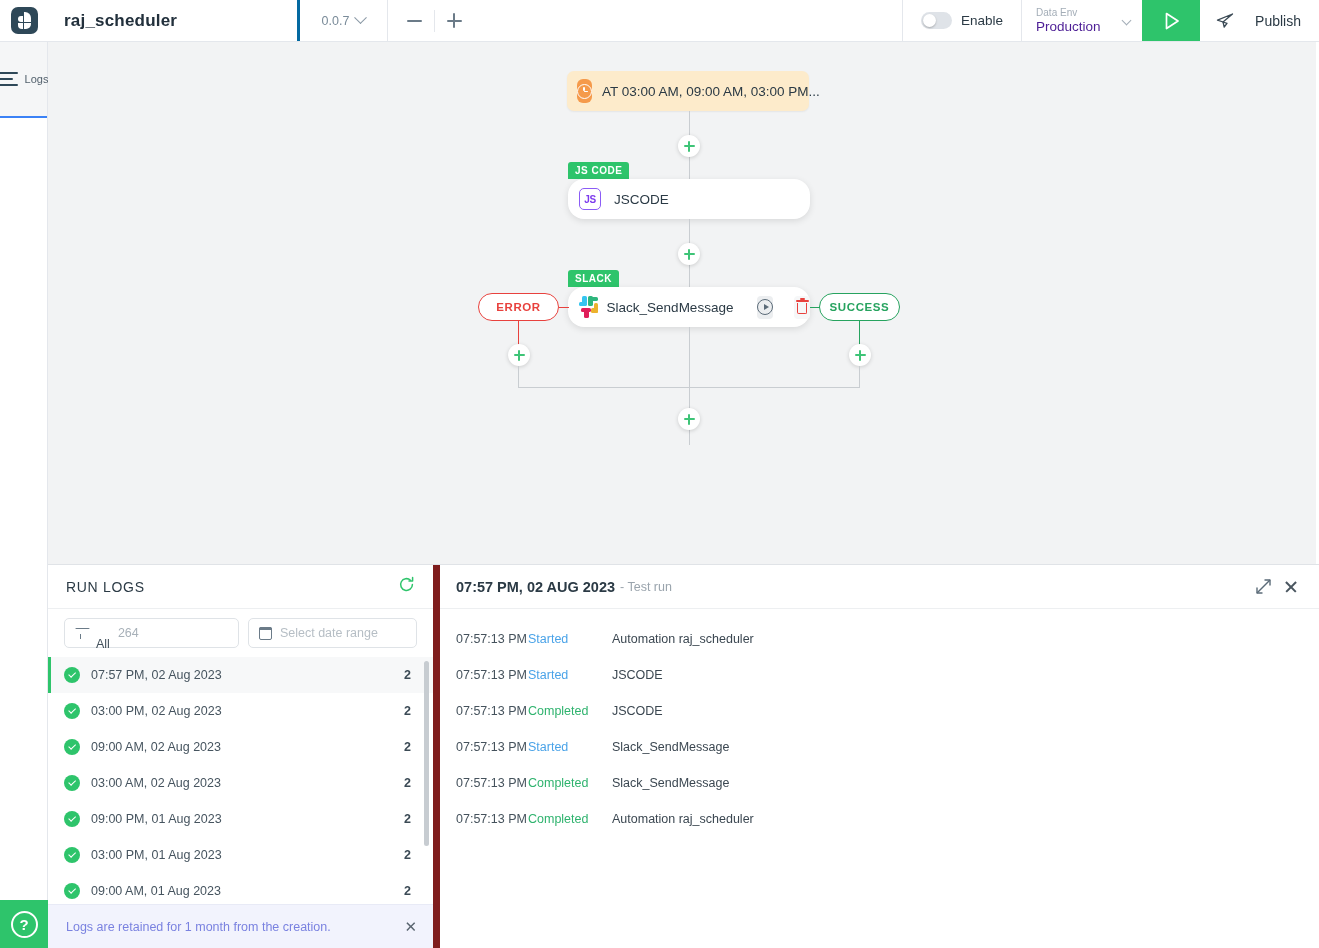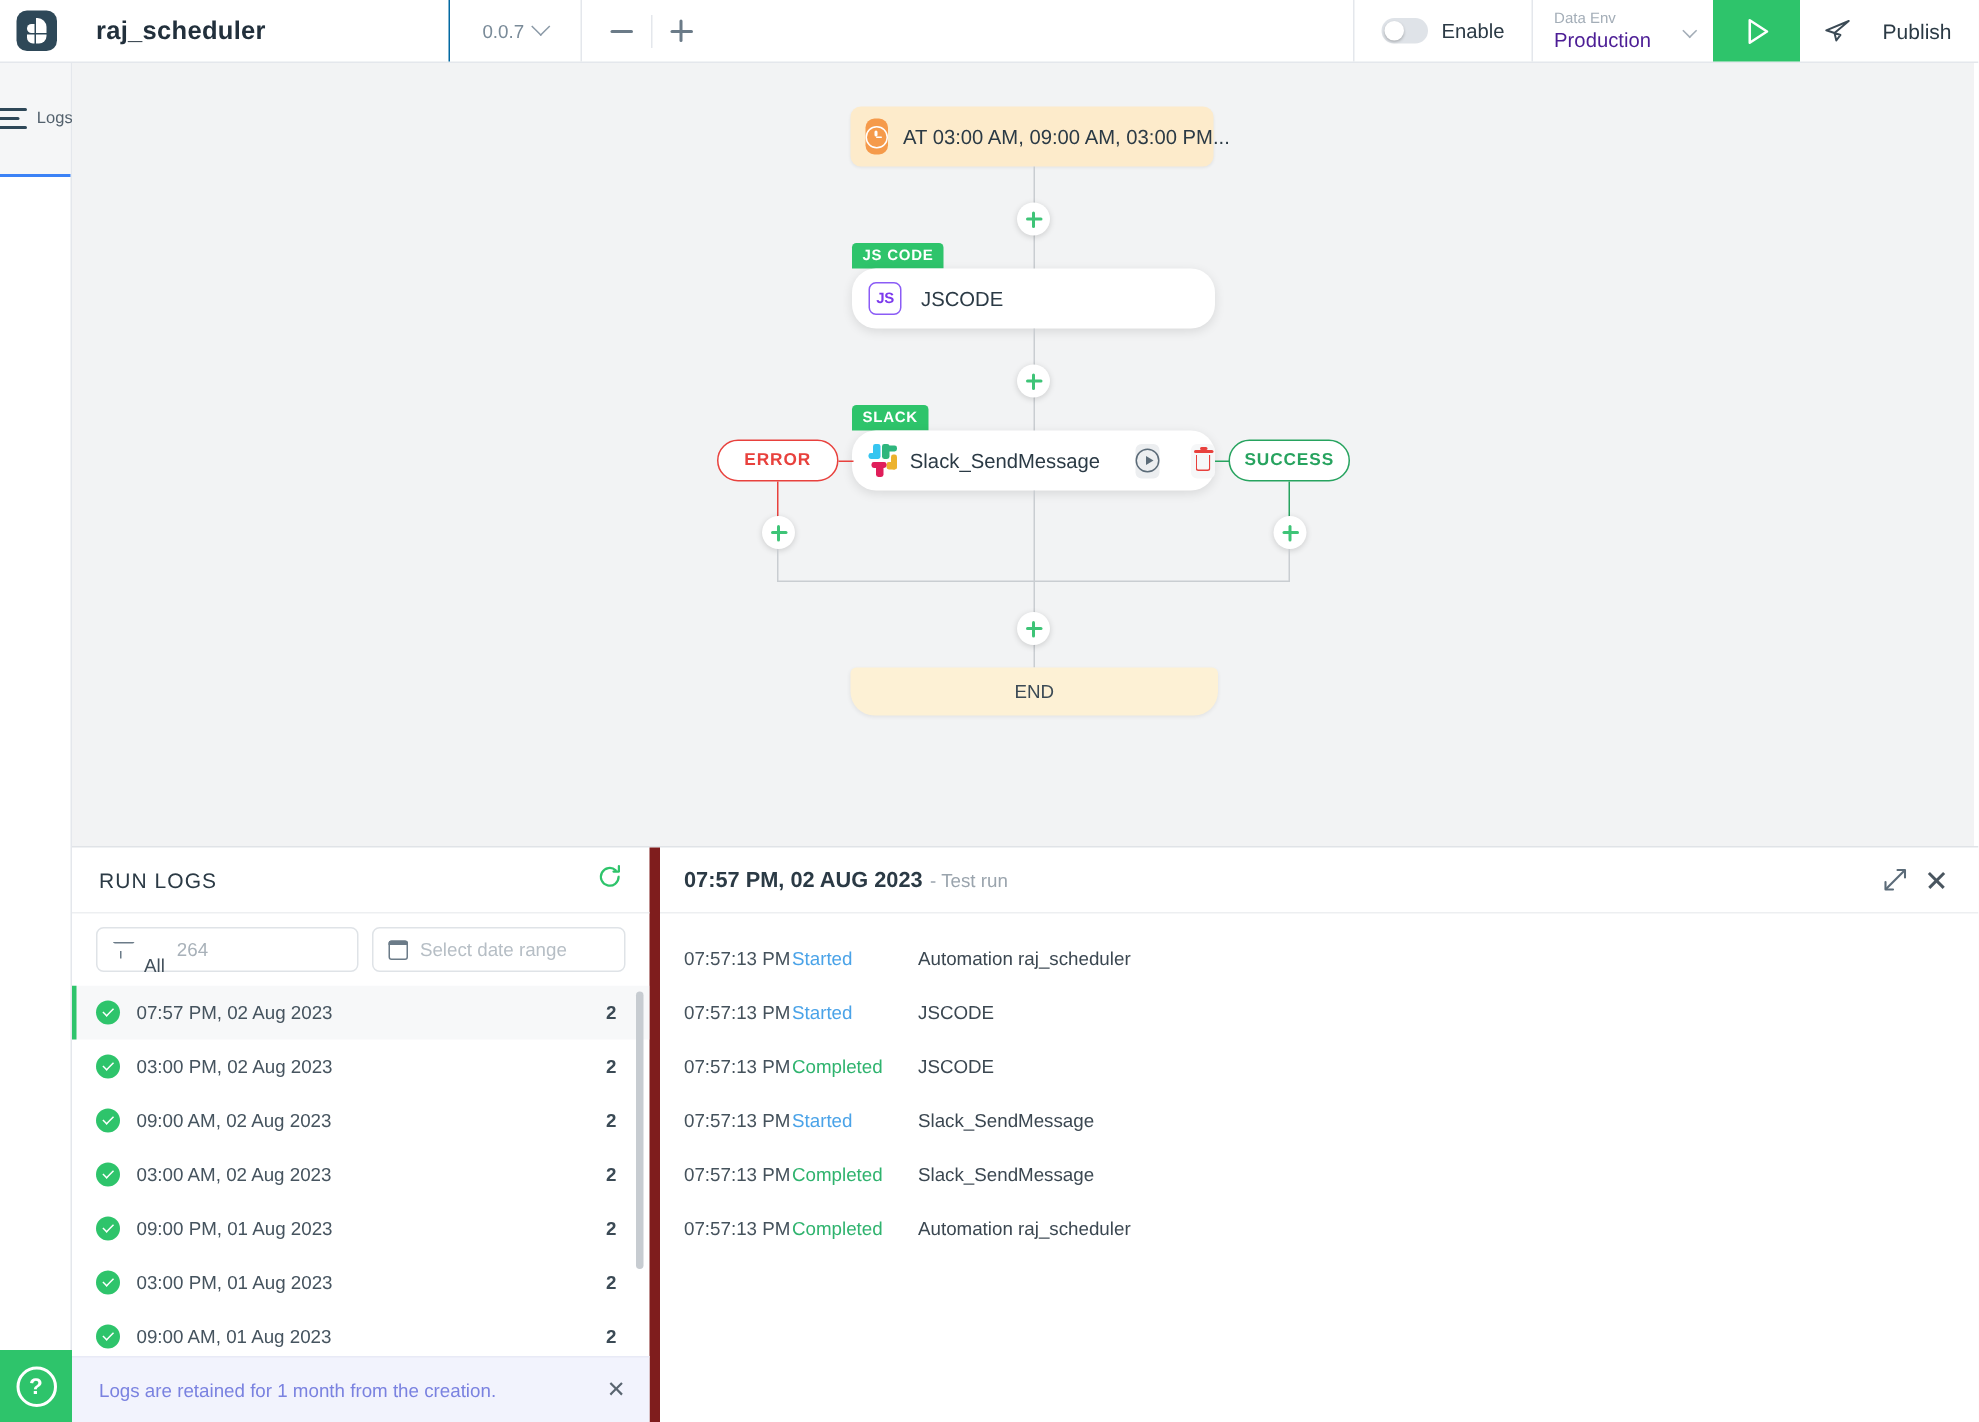--- a/index.html
+++ b/index.html
@@ -31,21 +31,21 @@
   .logo-sq .leaf i {
     position: absolute; background: #ffffff; display: block;
   }
   .logo-sq .leaf .l1 { left: 0; top: 4px; width: 5.5px; height: 6px; border-radius: 3px 0 0 3px; }
   .logo-sq .leaf .l2 { left: 0; top: 11px; width: 5.5px; height: 6px; border-radius: 0 0 0 4px; }
   .logo-sq .leaf .l3 { left: 6.5px; top: 0; width: 6.5px; height: 9.5px; border-radius: 0 6px 0 0; }
   .logo-sq .leaf .l4 { left: 6.5px; top: 10.5px; width: 6.5px; height: 6.5px; border-radius: 0 0 5px 0; }
 
   .title-cell {
     width: 252px; display: flex; align-items: center; padding-left: 16px;
-    border-right: 1px solid #0369a1;
+    border-right: 3px solid #0369a1;
   }
   .title-cell .ttl { font-size: 17px; font-weight: bold; color: #22303c; letter-spacing: .2px; }
 
   .ver-cell {
     width: 88px; display: flex; align-items: center; justify-content: center; gap: 7px;
     border-right: 1px solid #e4e7ec; cursor: pointer;
   }
   .ver-cell .v { font-size: 12.5px; color: #7a8b99; }
   .chev {
     width: 9px; height: 9px; border-right: 1.6px solid #8a99a6; border-bottom: 1.6px solid #8a99a6;
@@ -489,21 +489,20 @@
       </div>
     <div class="vline" style="left:811px; top:324px; height:22px;"></div>
 
     <div class="hline" style="left:470px; top:345px; width:342px;"></div>
 
     <div class="vline" style="left:641px; top:285px; height:118px;"></div>
     <div class="plusnode" style="left:630px; top:366px;">
         <span class="p"></span>
       </div>
 
-    <div class="endnode">END</div>
   </div>
   <div class="canvas-right-strip"></div>
 
   <div class="bottom">
 
     <div class="logs-left">
 
       <div class="logs-head">
         <span class="h">RUN LOGS</span>
         <span class="refresh">

